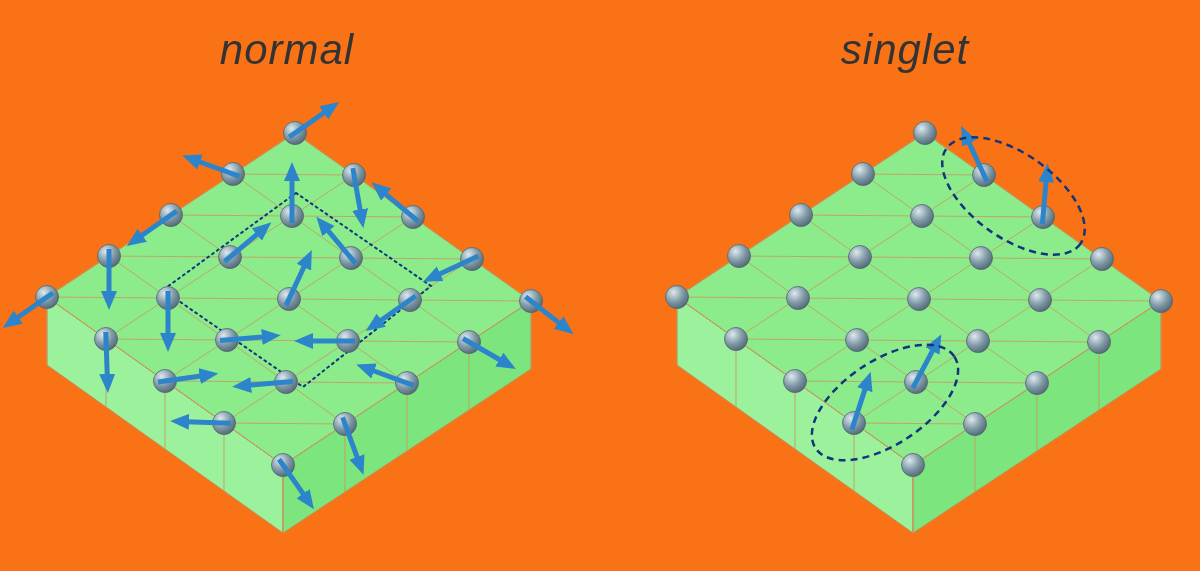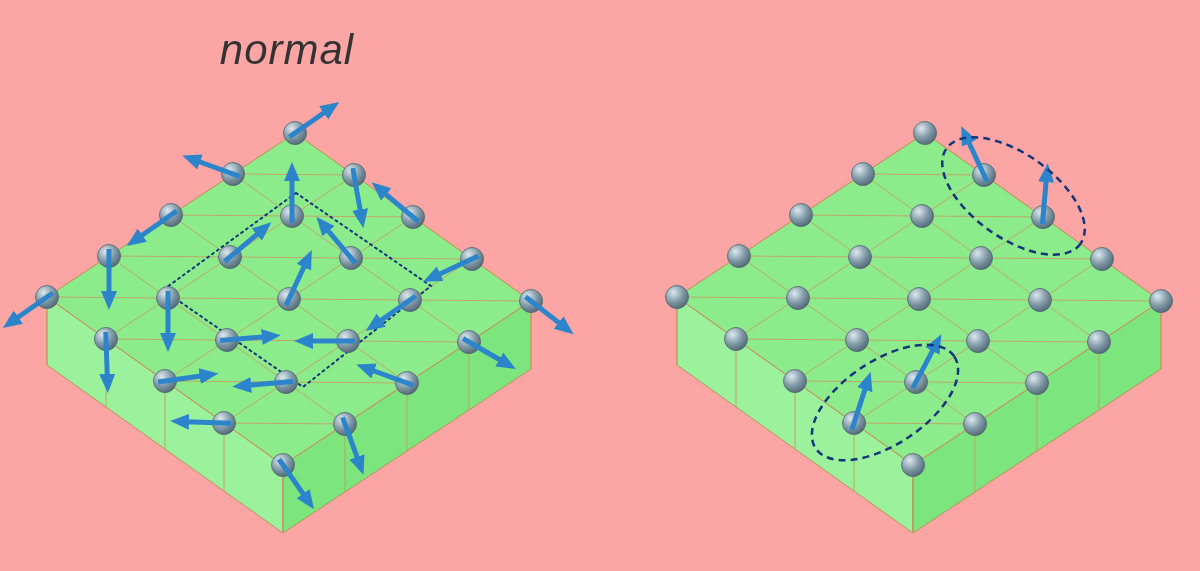--- a/index.html
+++ b/index.html
@@ -5,21 +5,21 @@
   html, body {
     margin: 0;
     padding: 0;
     background: #ffffff;
     font-family: "Liberation Sans", sans-serif;
   }
   .figure {
     position: relative;
     width: 1200px;
     height: 571px;
-    background: #fca5a5;
+    background: #f97316;
     overflow: hidden;
   }
   #scene {
     position: absolute;
     left: 0;
     top: 0;
   }
   .panel-title {
     position: absolute;
     top: 26px;
@@ -209,13 +209,14 @@
         <circle cx="913" cy="465" r="11.5" fill="url(#sphereGrad)" stroke="#4e6470" stroke-width="0.8"></circle>
         <line x1="986.9583278321849" y1="181.34415450925655" x2="967.9405060538534" y2="140.56030409260728" stroke="#2c85cb" stroke-width="5" marker-end="url(#arrowHead)"></line>
         <line x1="1042.3899098007664" y1="223.9733628866422" x2="1046.311918224411" y2="179.14460147251367" stroke="#2c85cb" stroke-width="5" marker-end="url(#arrowHead)"></line>
         <line x1="912.7136990604988" y1="388.1806331500125" x2="933.8399193858638" y2="348.44799147136075" stroke="#2c85cb" stroke-width="5" marker-end="url(#arrowHead)"></line>
         <line x1="851.8368810393754" y1="429.65739561406605" x2="865.742645786248" y2="386.85985238078416" stroke="#2c85cb" stroke-width="5" marker-end="url(#arrowHead)"></line>
         <ellipse cx="0" cy="0" rx="82.21118611699981" ry="42" fill="none" stroke="#12357d" stroke-width="2.5" stroke-dasharray="7 5" transform="translate(1013.5,196) rotate(35.445710327598235)"></ellipse>
         <ellipse cx="0" cy="0" rx="83.16517186829626" ry="42" fill="none" stroke="#12357d" stroke-width="2.5" stroke-dasharray="7 5" transform="translate(885,402.5) rotate(-33.47627829610267)"></ellipse>
       </g>
     </svg>
   <div class="panel-title" id="title-0">normal</div>
+  <div class="panel-title" id="title-1">singlet</div>
 </div>
 
 </body></html>

